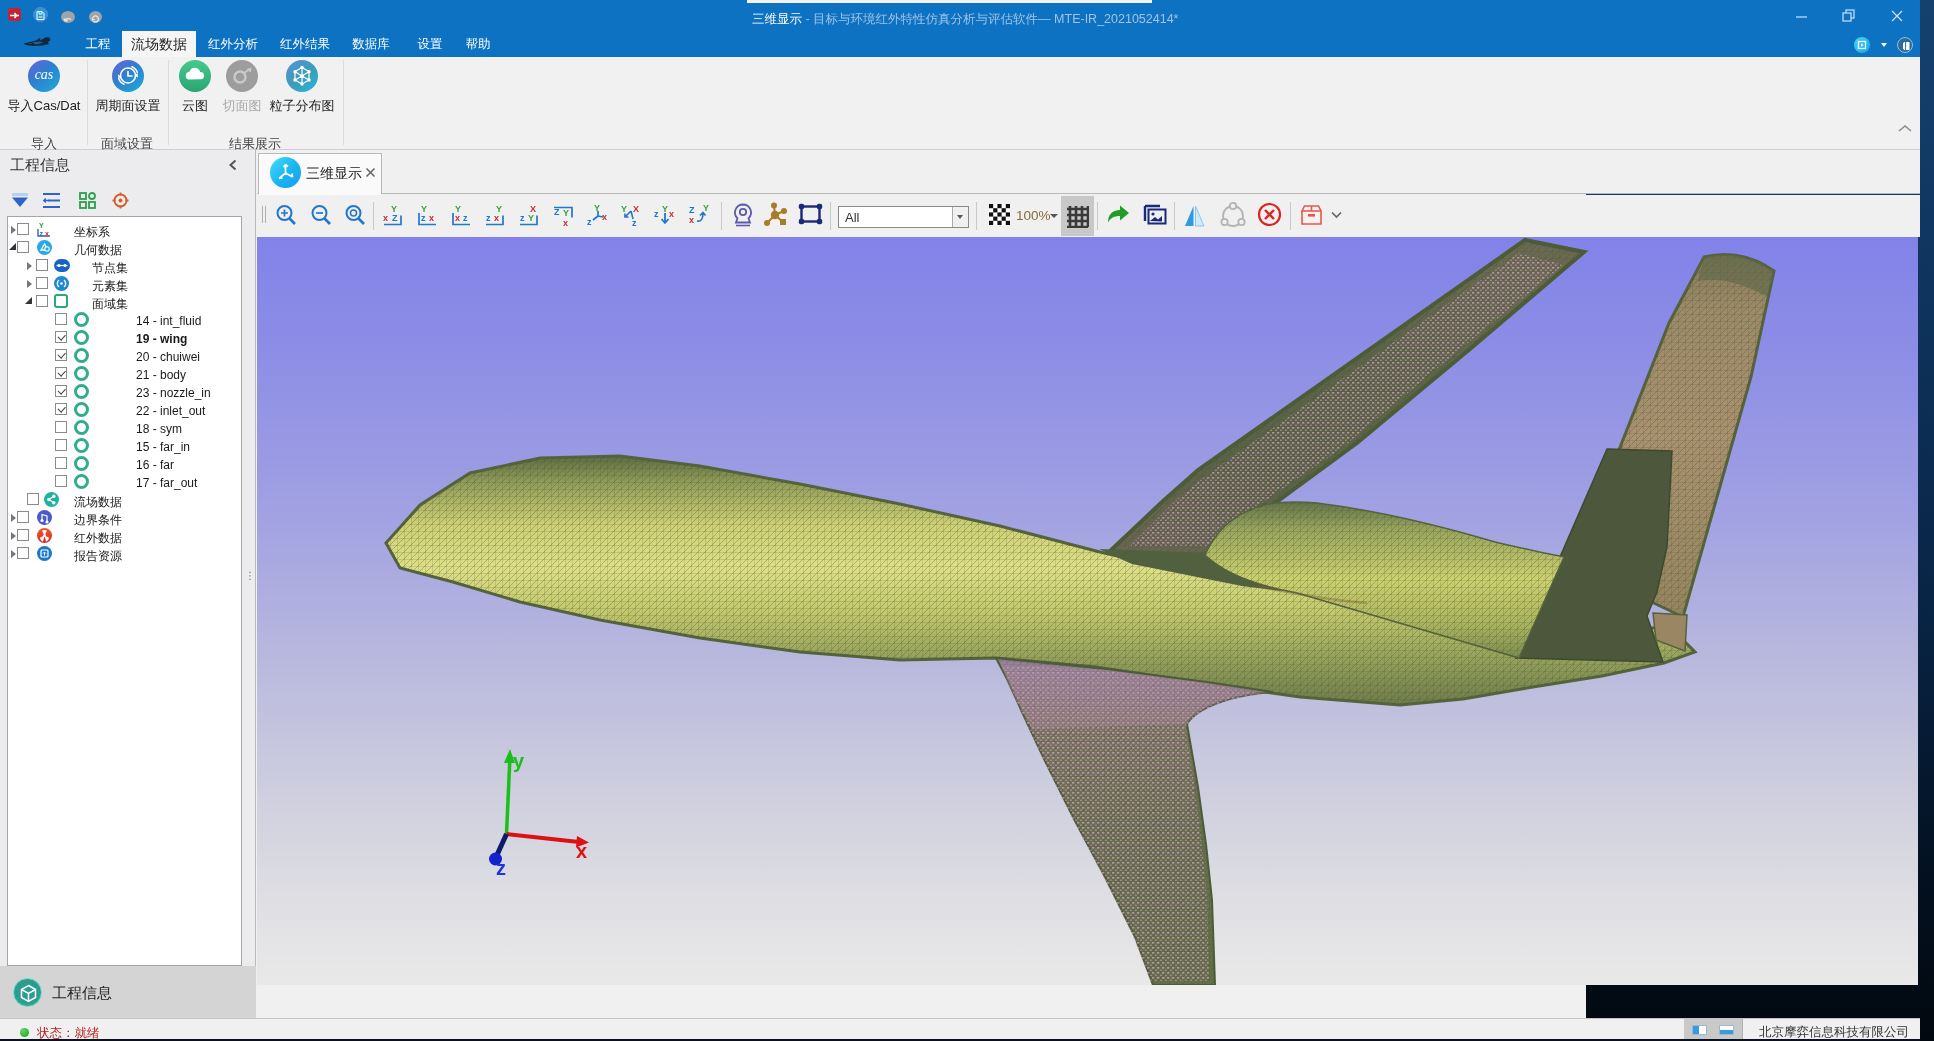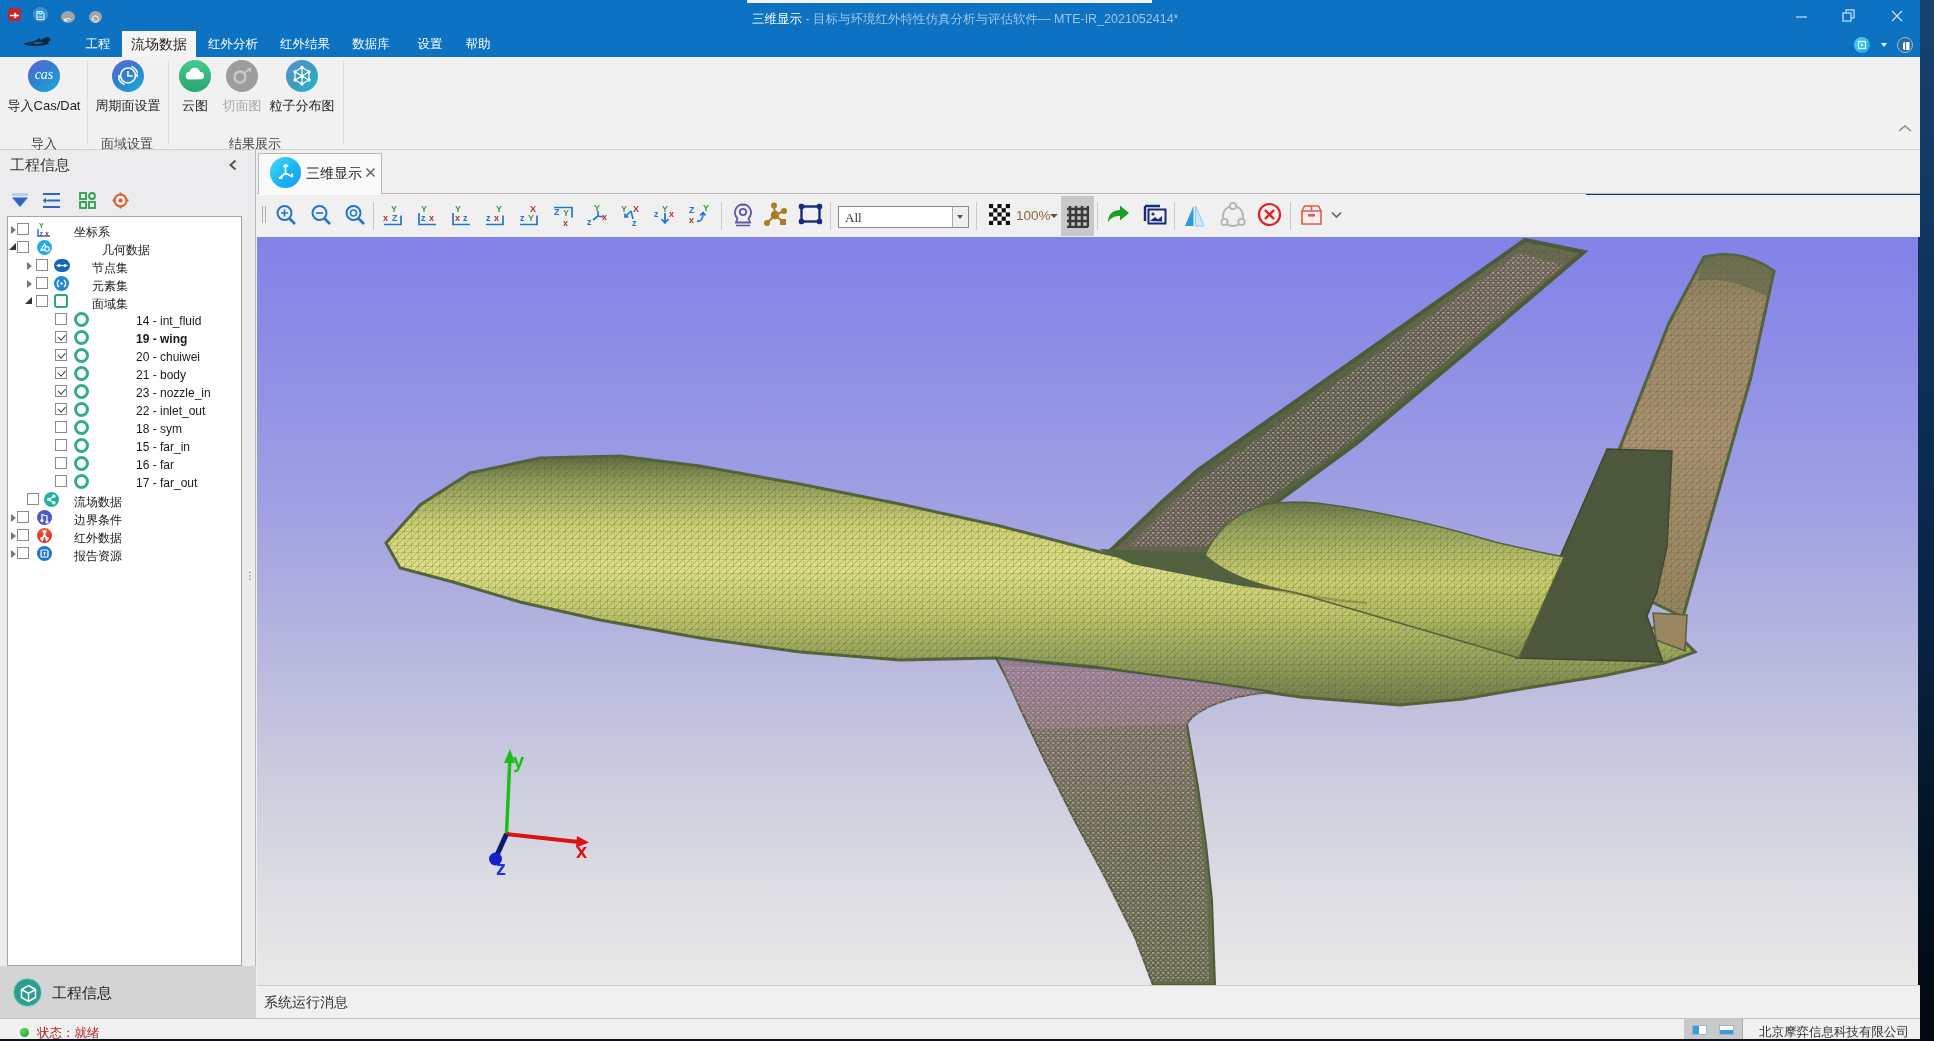--- a/index.html
+++ b/index.html
@@ -191,21 +191,21 @@
           </svg>
         <div class="abs" style="left:66px;top:3px;">坐标系</div>
         </div>
       <div class="trow" style="top:22px;">
           <div class="exp-e" style="left:1px;"></div>
           <div class="cb" style="left:9px;"></div>
         <div class="abs" style="left:29px;top:1px;width:15px;height:15px;border-radius:50%;background:#29a8e8;"><svg width="15" height="15" viewBox="0 0 15 15">
               <path d="M4,10 L7.5,4 L11,10 Z" fill="none" stroke="#fff" stroke-width="1.3"></path>
               <circle cx="10" cy="9" r="2.2" fill="#29a8e8" stroke="#fff" stroke-width="1.1"></circle>
             </svg></div>
-        <div class="abs" style="left:66px;top:3px;margin-left:28px;">几何数据</div>
+        <div class="abs" style="left:66px;top:3px;">几何数据</div>
         </div>
       <div class="trow" style="top:40px;">
           <div class="exp-c" style="left:19px;"></div>
           <div class="cb" style="left:28px;"></div>
         <div class="abs" style="left:46px;top:2px;width:16px;height:13px;border-radius:7px;background:#1565c0;"><svg width="16" height="13" viewBox="0 0 16 13">
               <path d="M2.5,6.5 h11" stroke="#fff" stroke-width="1.2"></path>
               <circle cx="5" cy="6.5" r="1.6" fill="#fff"></circle>
               <circle cx="11" cy="6.5" r="1.6" fill="#fff"></circle>
             </svg></div>
         <div class="abs" style="left:84px;top:3px;">节点集</div>
@@ -440,21 +440,21 @@
     <svg class="abs" style="left:541px;top:8px;" width="25" height="22" viewBox="0 0 25 22">
         <rect x="3.5" y="3.5" width="18" height="15" fill="none" stroke="#1a2a7a" stroke-width="2.4"></rect>
         <rect x="0.8" y="0.8" width="5.4" height="5.4" rx="2" fill="#1a2a7a"></rect>
         <rect x="18.8" y="0.8" width="5.4" height="5.4" rx="2" fill="#1a2a7a"></rect>
         <rect x="0.8" y="15.8" width="5.4" height="5.4" rx="2" fill="#1a2a7a"></rect>
         <rect x="18.8" y="15.8" width="5.4" height="5.4" rx="2" fill="#1a2a7a"></rect>
       </svg>
     <div class="tsep" style="left:573px;"></div>
 
     <div class="abs" style="left:581px;top:11px;width:131px;height:22px;background:#fff;border:1px solid #8a8a8a;">
-      <div class="abs" style="left:6px;top:3px;font-size:13px;color:#333;font-family:Liberation Serif, serif;">All</div>
+      <div class="abs" style="left:6px;top:3px;font-size:13px;color:#333;">All</div>
       <div class="abs" style="right:0;top:0;width:16px;height:20px;background:#f0f0f0;border-left:1px solid #aaa;">
           <div class="abs" style="left:4px;top:8px;width:0;height:0;border-top:4px solid #555;border-left:3.5px solid transparent;border-right:3.5px solid transparent;"></div>
         </div>
     </div>
     <div class="tsep" style="left:719px;"></div>
 
     <svg class="abs" style="left:732px;top:9px;" width="21" height="21" viewBox="0 0 21 21">
       <rect width="21" height="21" fill="#fff"></rect>
       <g fill="#111">
           <rect x="0" y="0" width="4.2" height="4.2"></rect>
@@ -609,21 +609,20 @@
         <path d="M249.5,597 L322,605" stroke="#dd1111" stroke-width="4"></path>
         <path d="M320,599 l12,6.5 l-13,5 z" fill="#dd1111"></path>
         <path d="M249.5,597 L240,618" stroke="#0d1b6e" stroke-width="5"></path>
         <circle cx="238.5" cy="622" r="6.5" fill="#1322cc"></circle>
         <text x="256" y="531" font-size="20" font-weight="bold" fill="#18c018" font-family="Liberation Sans">y</text>
         <text x="319" y="621" font-size="20" font-weight="bold" fill="#dd1111" font-family="Liberation Sans">x</text>
         <text x="239" y="638" font-size="20" font-weight="bold" fill="#2233dd" font-family="Liberation Sans">z</text>
       </g>
     </svg>
   </div>
-  <div id="msgbar">系统运行消息</div>
   <div id="statusbar">
     <div class="abs" style="left:20px;top:9px;width:9px;height:9px;border-radius:50%;background:radial-gradient(circle at 35% 30%,#5fd75f,#1ea01e);"></div>
     <div class="abs" style="left:37px;top:6px;font-size:12.5px;color:#b91c1c;">状态：就绪</div>
     <div class="abs" style="left:1684px;top:0;width:58px;height:21px;background:#c9c9c9;">
       <div class="abs" style="left:8px;top:6px;width:15px;height:10px;background:#fff;border:1px solid #9ab8d0;">
           <div class="abs" style="left:0;top:0;width:6px;height:8px;background:#3a9ae0;"></div>
         </div>
       <div class="abs" style="left:35px;top:6px;width:15px;height:10px;background:#fff;border:1px solid #9ab8d0;">
           <div class="abs" style="left:0;top:4px;width:13px;height:4px;background:#3a9ae0;"></div>
         </div>

